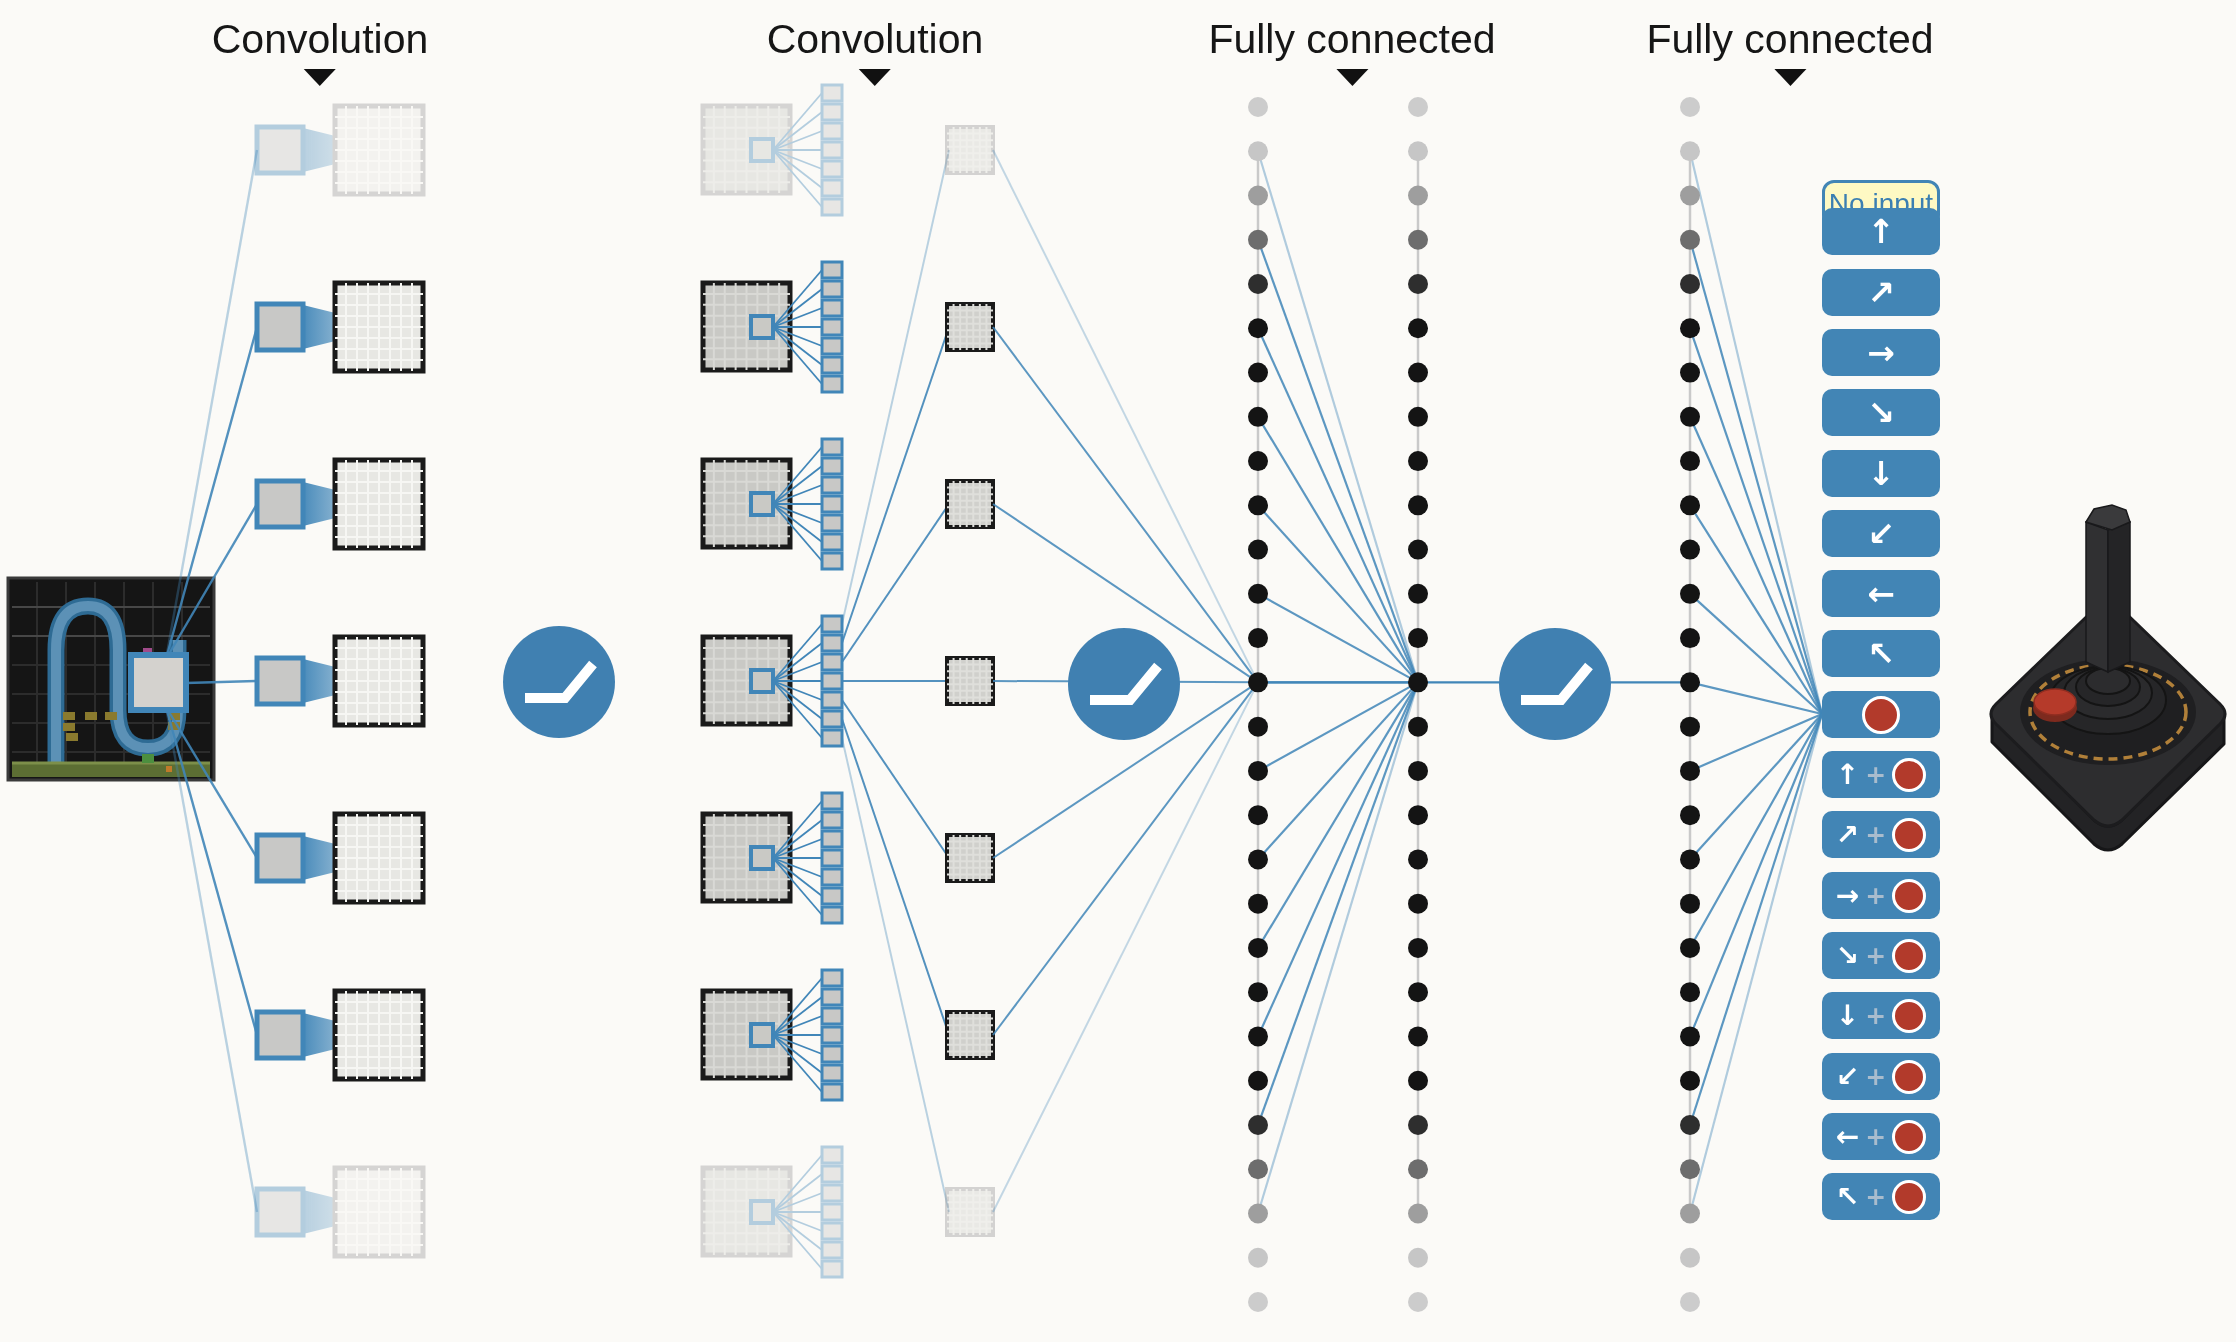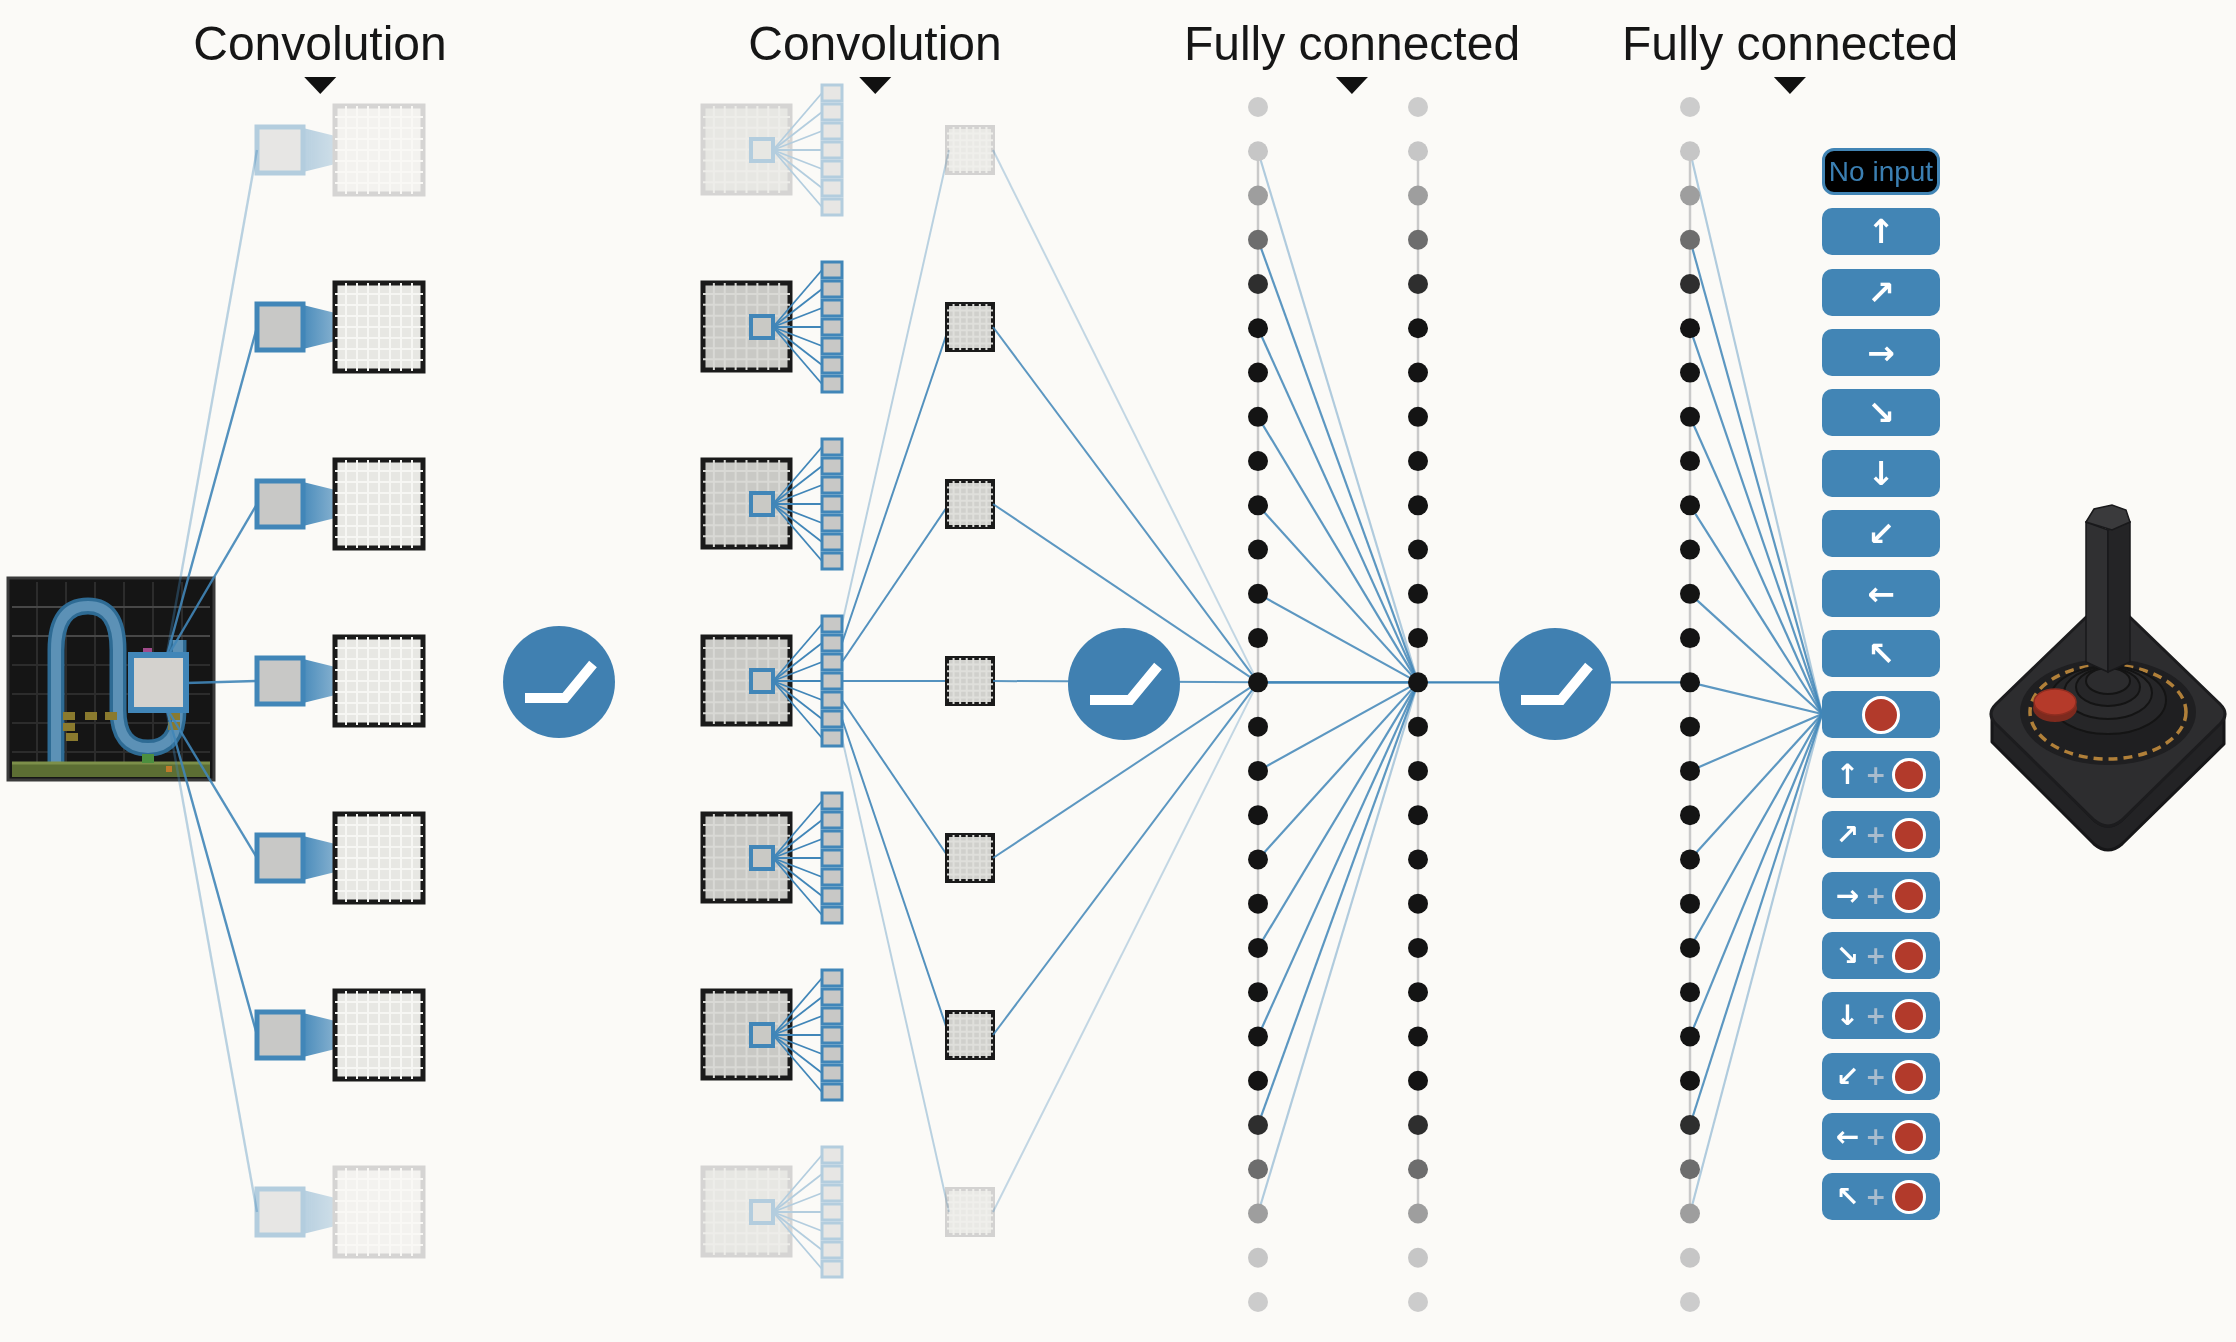--- a/index.html
+++ b/index.html
@@ -1,29 +1,29 @@
 <!DOCTYPE html>
 <html><head>
 <meta charset="utf-8">
 <style>
   html,body{margin:0;padding:0;background:#fbfaf7;}
   .stage{position:relative;width:2236px;height:1342px;background:#fbfaf7;overflow:hidden;
          font-family:"Liberation Sans","DejaVu Sans",sans-serif;}
   svg{position:absolute;left:0;top:0;}
   .layer-label{position:absolute;transform:translateX(-50%);text-align:center;
-               font-size:48px;color:#161616;letter-spacing:0px;white-space:nowrap;}
+               font-size:41px;color:#161616;letter-spacing:0px;white-space:nowrap;}
   .layer-label .tri{width:0;height:0;margin:6px auto 0 auto;
                border-left:16px solid transparent;border-right:16px solid transparent;
                border-top:17px solid #111;}
   .actions{position:absolute;left:1822px;top:148px;width:118px;}
   .abtn{position:absolute;left:0;width:118px;height:47px;border-radius:10px;
         background:#4285b5;display:flex;align-items:center;justify-content:center;
         gap:6px;box-sizing:border-box;}
-  .abtn.no-input{background:#000000;border:3px solid #4285b5;color:#3b7fb2;
-        font-size:28px;border-radius:12px;}
+  .abtn.no-input{background:#fef9c3;border:3px solid #4285b5;color:#3b7fb2;
+        font-size:28px;border-radius:12px;margin-top:32px;}
   .sym{font-family:"DejaVu Sans",sans-serif;color:#ffffff;font-size:33px;font-weight:bold;line-height:1;}
   .sym.small{font-size:28px;}
   .plus{font-family:"DejaVu Sans",sans-serif;color:#a9bccd;font-size:25px;font-weight:bold;line-height:1;}
   .fire-dot{display:inline-block;border-radius:50%;background:#b23a2b;
         border:3px solid #ffffff;box-sizing:border-box;}
   .fire-dot.big{width:38px;height:38px;}
   .fire-dot.small{width:34px;height:34px;}
 </style>
 </head>
 <body>

